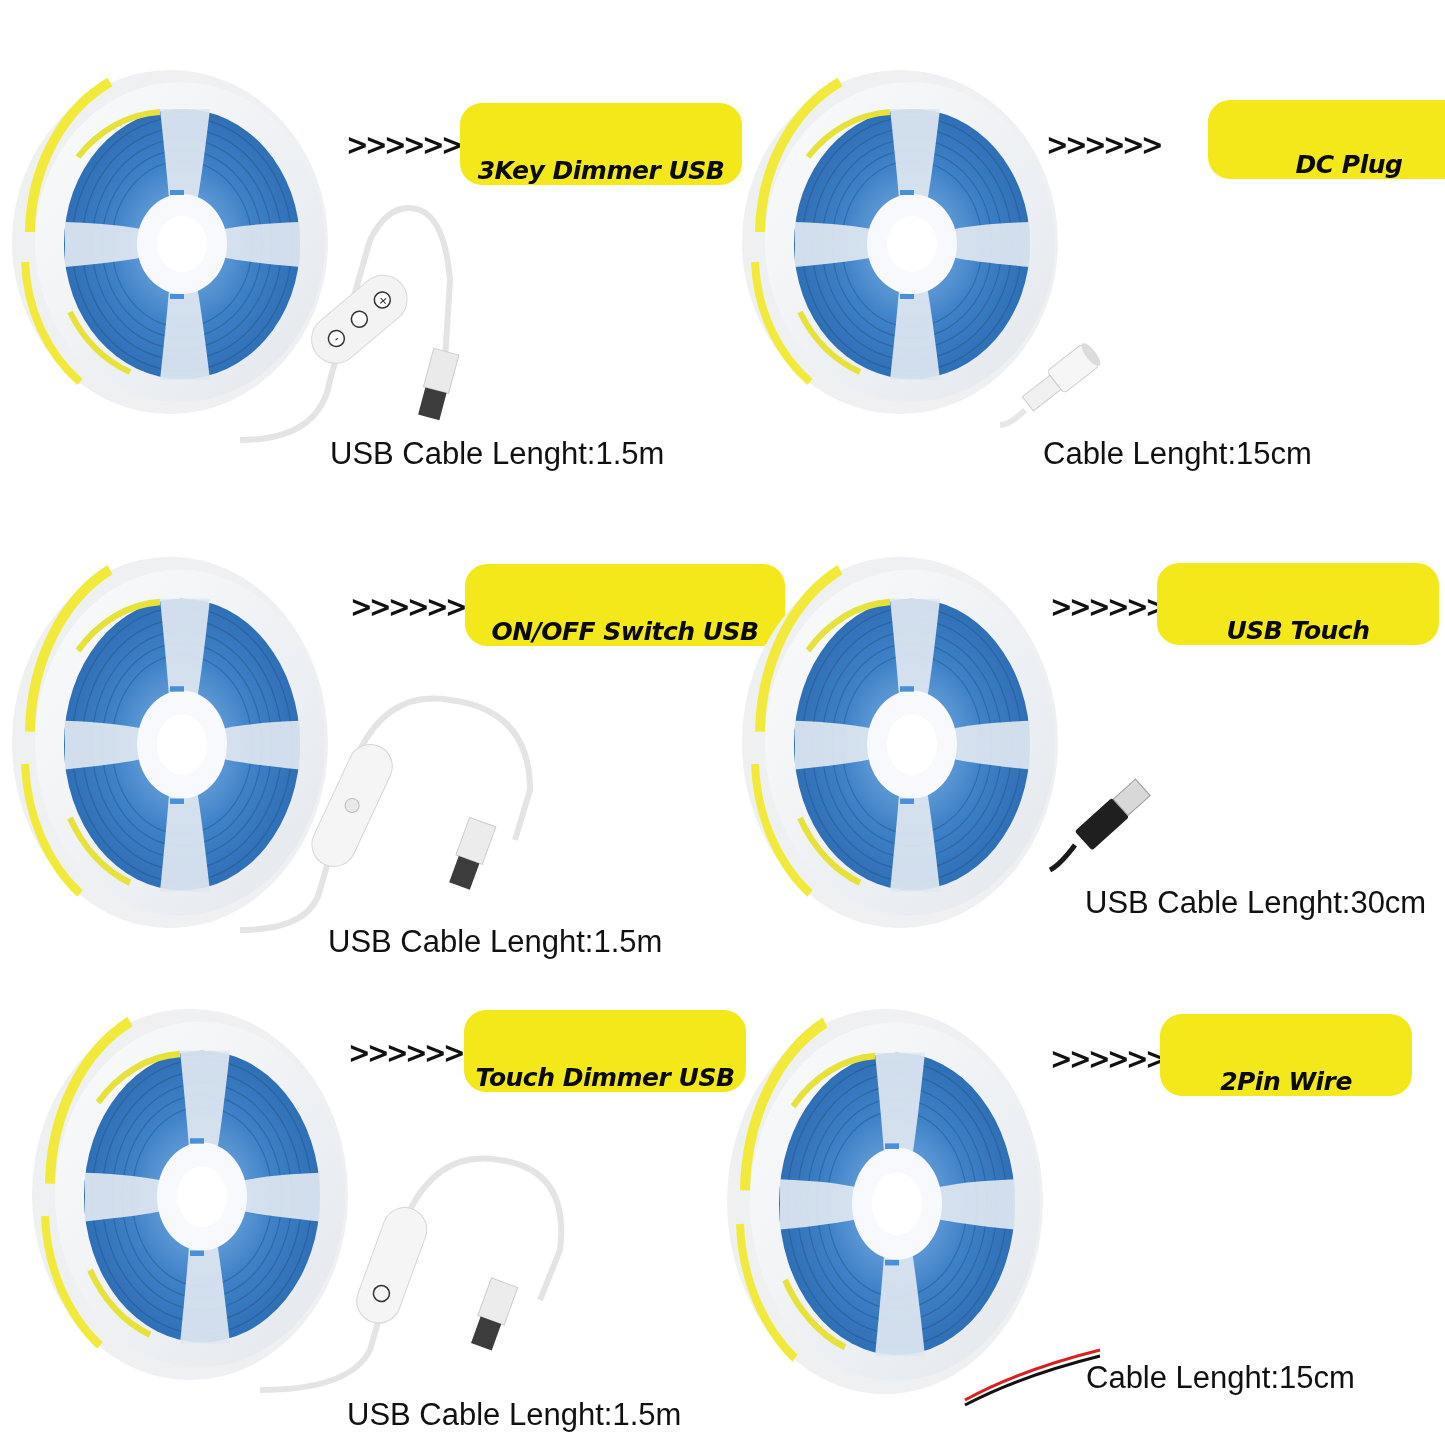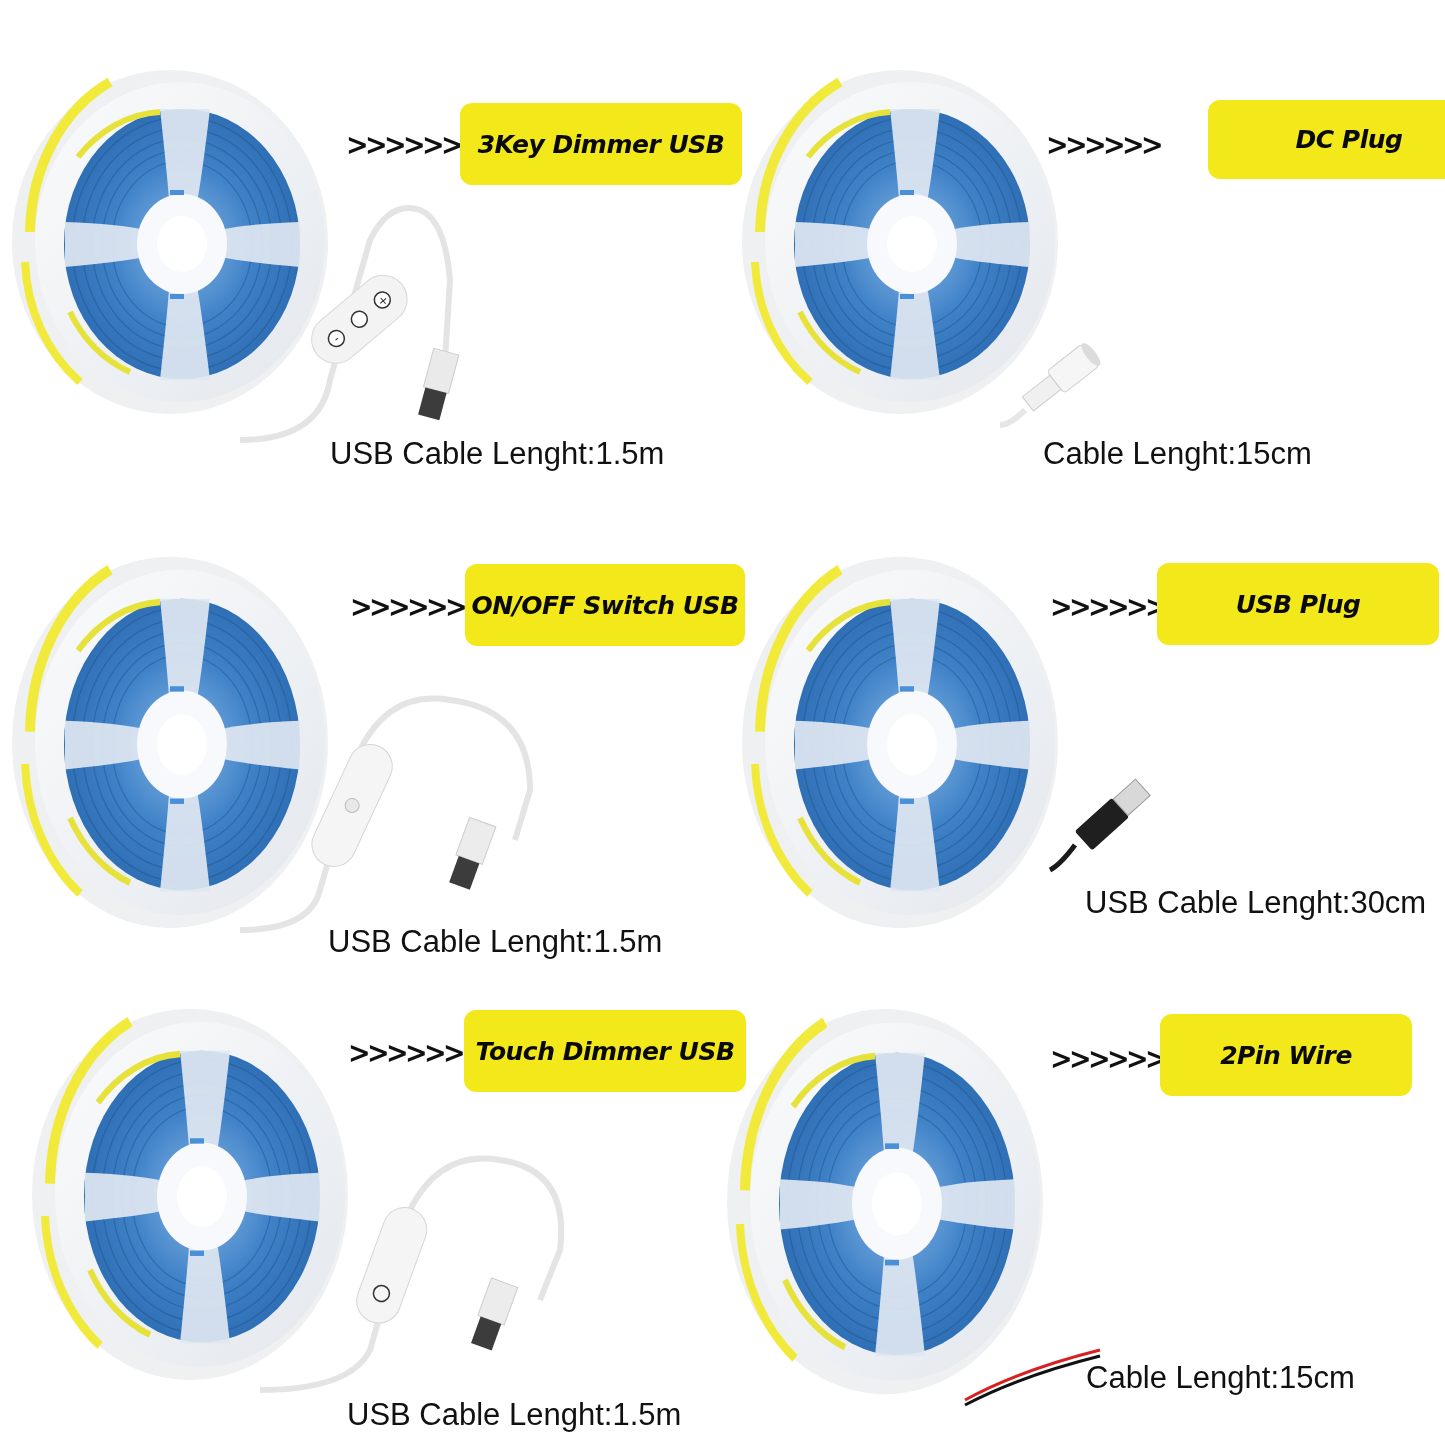--- a/index.html
+++ b/index.html
@@ -1,20 +1,20 @@
 <!DOCTYPE html>
 <html><head>
 <meta charset="utf-8">
 <style>
   html, body { margin: 0; padding: 0; background: #ffffff; }
   body { width: 1445px; height: 1445px; position: relative; overflow: hidden; font-family: "Liberation Sans", sans-serif; }
   .panel { position: absolute; }
   .reel { position: absolute; }
   .arrows { position: absolute; font-family: "DejaVu Sans", sans-serif; font-size: 30px; font-weight: bold; letter-spacing: -4px; color: #111; line-height: 1; transform: scaleX(0.9); transform-origin: left center; }
-  .badge { position: absolute; background: #f2e81a; border-radius: 12px; display: flex; align-items: center; justify-content: center; }
+  .badge { position: absolute; background: #f2e81a; border-radius: 22px; display: flex; align-items: flex-end; justify-content: center; }
   .badge span { font-family: "DejaVu Sans", sans-serif; font-weight: bold; font-style: italic; font-size: 25px; color: #0a0a0a; letter-spacing: -0.5px; white-space: nowrap; }
   .caption { position: absolute; font-family: "Liberation Sans", sans-serif; font-size: 31px; color: #111; white-space: nowrap; }
 </style>
 </head>
 <body>
 
 <svg width="0" height="0" style="position:absolute">
   <defs>
     <radialGradient id="stripGrad" cx="50%" cy="50%" r="50%">
       <stop offset="0%" stop-color="#8bb8e6"></stop>
@@ -108,40 +108,40 @@
     <g transform="rotate(-65 120 120)">
       <rect x="60" y="98" width="130" height="44" rx="22" fill="#f5f5f5" stroke="#d6d6d6"></rect>
       <circle cx="125" cy="120" r="7" fill="#e8e8e8" stroke="#bbb"></circle>
     </g>
     <g transform="rotate(20 240 170)">
       <rect x="225" y="130" width="28" height="40" fill="#ececec" stroke="#ccc"></rect>
       <rect x="228" y="170" width="22" height="28" fill="#3c3c3c"></rect>
     </g>
   </svg>
   <div class="arrows" style="left:350px;top:592px">&gt;&gt;&gt;&gt;&gt;&gt;</div>
-  <div class="badge" style="left:465px;top:564px;width:280px;height:82px">
+  <div class="badge" style="left:465px;top:564px;width:320px;height:82px">
     <span>ON/OFF Switch USB</span>
   </div>
   <div class="caption" style="left:328px;top:924px">USB Cable Lenght:1.5m</div>
 </div>
 
 <div class="panel">
   <svg class="reel" style="left:740px;top:548px" width="340" height="400">
       <use href="#reelShape" transform="scale(1,1.08)"></use>
     </svg>
   <svg style="position:absolute;left:1030px;top:770px" width="130" height="120">
     <path d="M 20 100 Q 30 95 45 75" stroke="#1a1a1a" stroke-width="5" fill="none"></path>
     <g transform="rotate(-42 75 50)">
       <rect x="45" y="38" width="50" height="26" rx="3" fill="#1f1f1f"></rect>
       <rect x="95" y="40" width="30" height="22" fill="#d8d8d8" stroke="#999"></rect>
     </g>
   </svg>
   <div class="arrows" style="left:1050px;top:592px">&gt;&gt;&gt;&gt;&gt;&gt;</div>
   <div class="badge" style="left:1157px;top:563px;width:282px;height:82px">
-    <span>USB Plug</span>
+    <span>USB Touch</span>
   </div>
   <div class="caption" style="left:1085px;top:885px">USB Cable Lenght:30cm</div>
 </div>
 
 <div class="panel">
   <svg class="reel" style="left:30px;top:1000px" width="340" height="400">
       <use href="#reelShape" transform="scale(1,1.08)"></use>
     </svg>
   <svg style="position:absolute;left:240px;top:1150px" width="330" height="250">
     <path d="M 20 240 Q 110 240 130 200 L 170 60 Q 200 0 260 10 Q 330 20 320 100 L 300 150" stroke="#e4e4e4" stroke-width="6" fill="none"></path>

